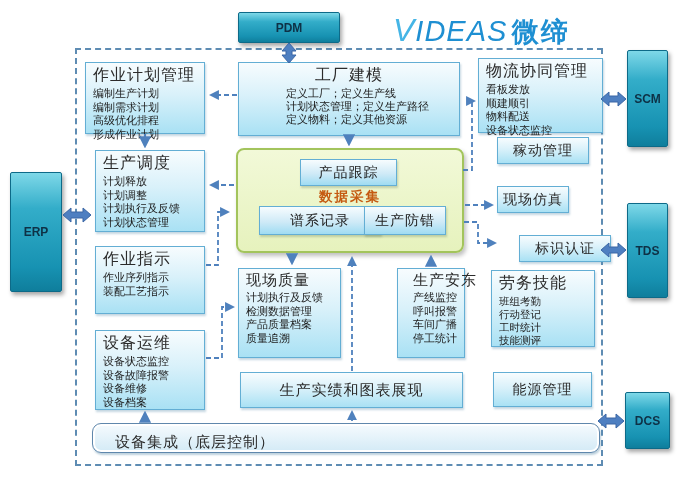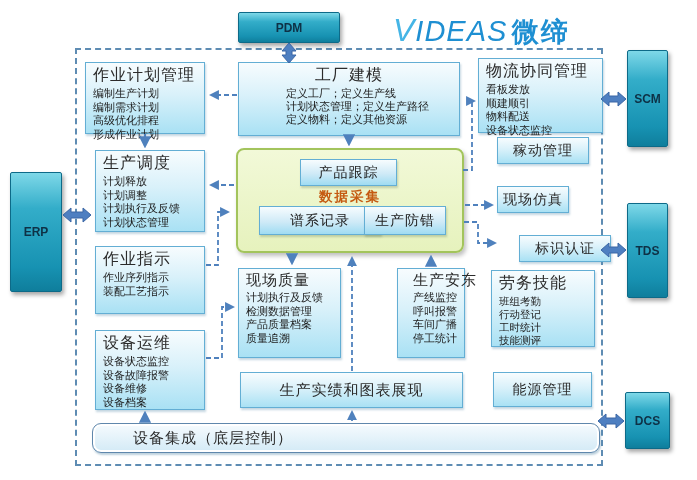--- a/index.html
+++ b/index.html
@@ -44,21 +44,21 @@
   .cb-errorproof{left:126px;top:56px;width:82px;height:29px;}
   #data-collect-label{position:absolute;left:0;top:38px;width:100%;text-align:center;
     font-size:13.5px;font-weight:bold;letter-spacing:2px;color:#c55a11;}
   .b-quality{left:238px;top:268px;width:103px;height:90px;}
   .b-andon{left:397px;top:268px;width:68px;height:90px;padding-left:8px;}
   .b-quality .m-title,.b-andon .m-title{font-size:15px;}
   .b-perf{left:240px;top:372px;width:223px;height:36px;font-size:15px;}
   #integration-bar{position:absolute;left:92px;top:423px;width:508px;height:30px;box-sizing:border-box;
     background:linear-gradient(180deg,#f6fbfe 0%,#d3eaf6 100%);
     border:1px solid #5f87ac;border-radius:9px;box-shadow:inset 0 0 0 2px #ffffff,1px 2px 2px rgba(90,140,170,.4);
-    display:flex;align-items:center;font-size:15px;letter-spacing:1px;color:#2b2b2b;padding-left:40px;}
+    display:flex;align-items:flex-end;font-size:15px;letter-spacing:1px;color:#2b2b2b;padding-left:22px;}
   .b-logistics{left:478px;top:58px;width:125px;height:75px;}
   .b-utilization{left:497px;top:137px;width:92px;height:27px;}
   .b-simulation{left:497px;top:186px;width:72px;height:27px;font-family:Liberation Serif, serif;}
   .b-identification{left:499px;top:235px;width:92px;height:27px;margin-left:20px;}
   .b-labor{left:491px;top:270px;width:104px;height:77px;}
   .b-labor .m-item{font-size:10.5px;line-height:13px;}
   .b-energy{left:493px;top:372px;width:99px;height:35px;}
   #logo{position:absolute;left:393px;top:12px;width:225px;height:36px;white-space:nowrap;
     color:#1e8fd2;}
   #logo .latin{font-style:italic;font-weight:normal;font-size:29px;letter-spacing:1px;margin-top:8px;}

